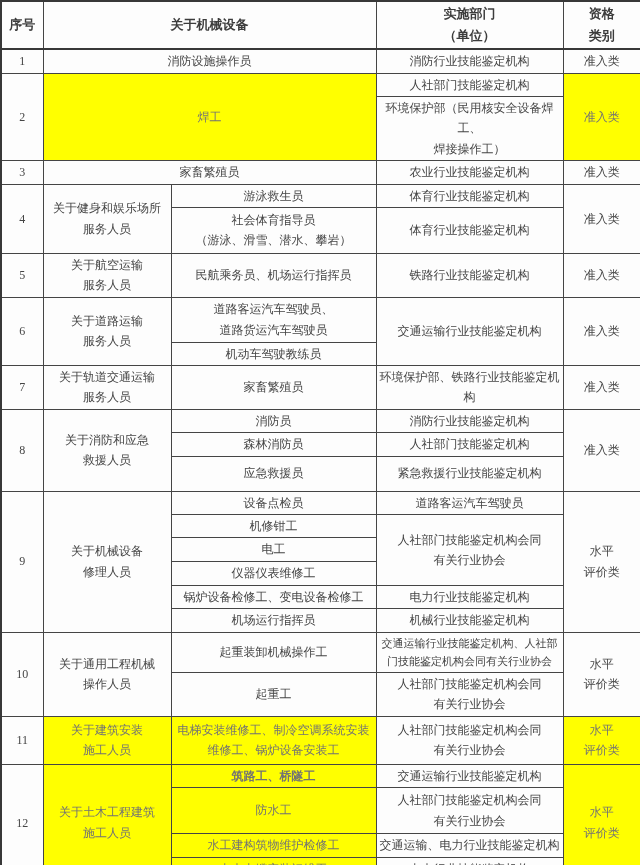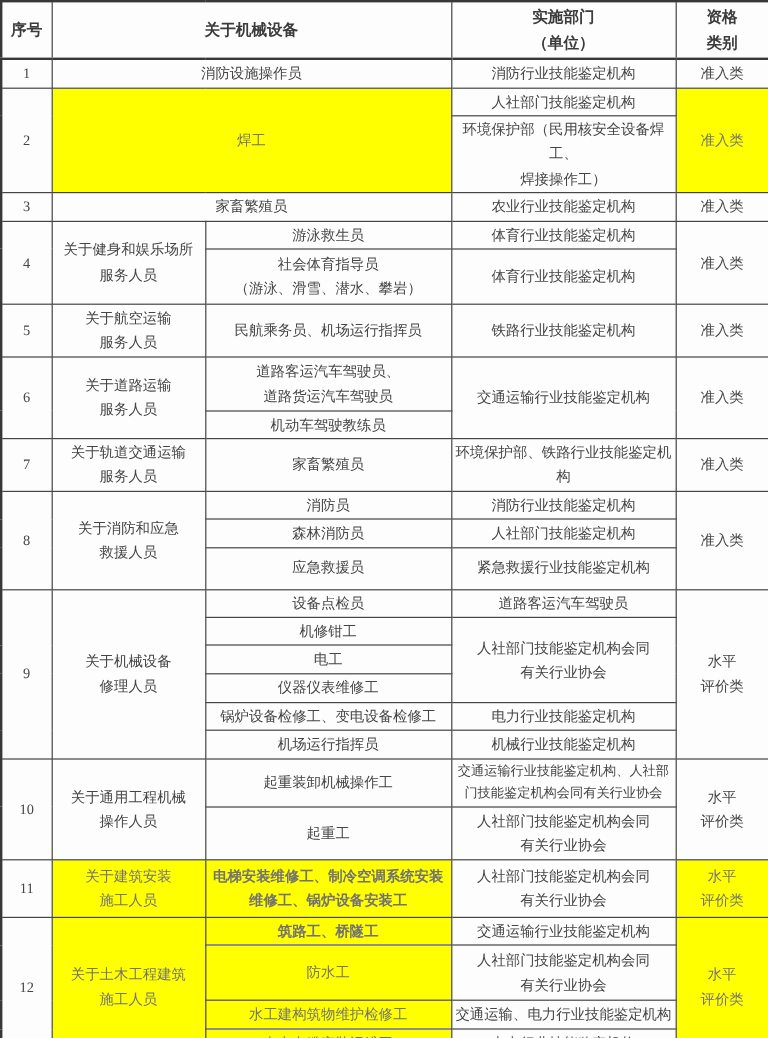--- a/index.html
+++ b/index.html
@@ -184,21 +184,21 @@
   <tr style="height:35px">
     <td>起重工</td>
     <td>人社部门技能鉴定机构会同
 有关行业协会</td>
   </tr>
 
   <tr style="height:48px">
     <td>11</td>
     <td class="y" style="background: rgb(255, 255, 0); margin-top: 40px;">关于建筑安装
 施工人员</td>
-    <td class="y" style="background: rgb(255, 255, 0); font-weight: bold;">电梯安装维修工、制冷空调系统安装
+    <td class="y" style="background: rgb(255, 255, 0);">电梯安装维修工、制冷空调系统安装
 维修工、锅炉设备安装工</td>
     <td>人社部门技能鉴定机构会同
 有关行业协会</td>
     <td class="y" style="background: rgb(255, 255, 0);">水平
 评价类</td>
   </tr>
 
   <tr style="height:23px">
     <td rowspan="4">12</td>
     <td rowspan="4" class="y" style="background: rgb(255, 255, 0);">关于土木工程建筑

